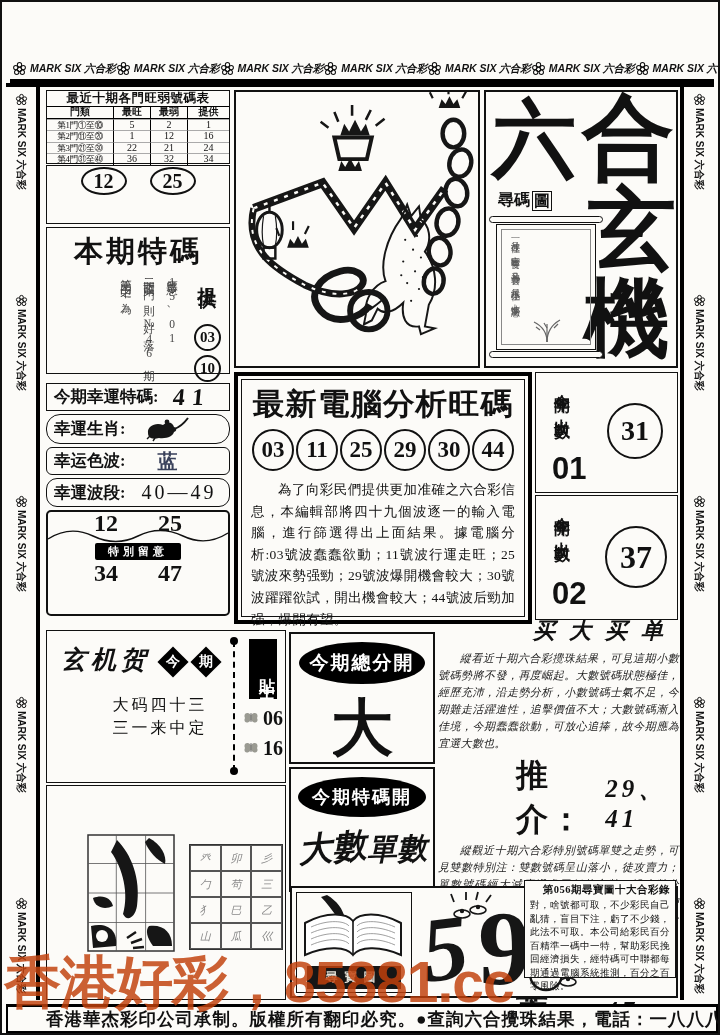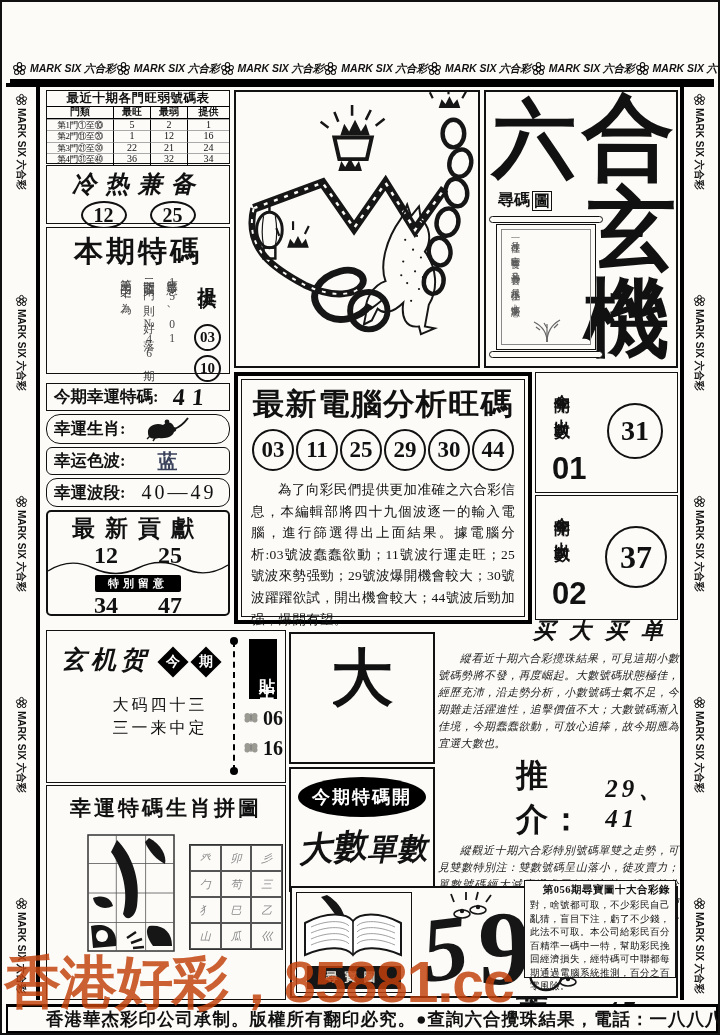--- a/index.html
+++ b/index.html
@@ -389,21 +389,20 @@
       <span class="c3">32</span>
       <span class="c4">34</span>
       <span class="rl">第5門㊶至㊾</span>
       <span class="c2">40</span>
       <span class="c3">45</span>
       <span class="c4">45</span>
     </div>
   </div>
 
   <div class="box" style="left:44px;top:163px;width:184px;height:59px;">
-    <div class="ch-title">冷热兼备</div>
     <div class="ch-nums">
       <span class="oval">12</span>
       <span class="oval">25</span>
     </div>
   </div>
 
   <div class="box" style="left:44px;top:225px;width:184px;height:147px;">
     <div class="sc-title">本期特碼</div>
     <div class="abs vtext" style="right:9px;top:44px;height:64px;font-size:19px;font-weight:800;letter-spacing:3px;">提供：</div>
     <div class="abs circle" style="right:8px;top:96px;width:27px;height:27px;font-size:15px;">03</div>
@@ -432,21 +431,20 @@
   <div class="lrow" style="top:445px;height:28px;border-radius:6px;">
     <span class="lbl">幸运色波:</span>
     <span style="font-size:20px;font-weight:600;color:#38405a;margin-left:32px;">蓝</span>
   </div>
   <div class="lrow" style="top:476px;height:29px;border-radius:11px;">
     <span class="lbl">幸運波段:</span>
     <span style="font-size:20px;letter-spacing:3px;margin-left:16px;">40—49</span>
   </div>
 
   <div class="box" style="left:44px;top:508px;width:184px;height:106px;border-width:2px;border-radius:5px;">
-    <div class="contrib-title">最新貢獻</div>
     <div class="contrib-nums">
       <span>12</span>
       <span>25</span>
     </div>
     <svg width="180" height="14" viewBox="0 0 180 14" style="margin-top:-8px;">
       <path d="M0,10 Q22,-4 45,7 T90,7 T135,7 T180,4" stroke="#111" stroke-width="1.4" fill="none"></path>
     </svg>
     <span class="chip">特別留意</span>
     <div class="contrib-nums" style="margin-top:0;">
       <span>34</span>
@@ -478,21 +476,20 @@
     <div class="abs tiprow" style="left:196px;top:106px;">
       <svg width="16" height="13" viewBox="0 0 16 13">
           <path d="M8,3 C4,-1 0,2 2,6 C0,10 4,13 8,8 C12,13 16,10 14,6 C16,2 12,-1 8,3 Z" fill="#9a9a92"></path>
           <path d="M8,1 L8,10" stroke="#777" stroke-width="1"></path>
         </svg>
       <span>16</span>
     </div>
   </div>
 
   <div class="box" style="left:44px;top:783px;width:240px;height:215px;">
-    <div class="pz-title">幸運特碼生肖拼圖</div>
     <svg class="abs" style="left:40px;top:48px;" width="88" height="118" viewBox="0 0 88 118">
       <rect x="1" y="1" width="86" height="116" fill="none" stroke="#333" stroke-width="1.5"></rect>
       <path d="M29.3,1 V117 M58.6,1 V117 M1,29.5 H87 M1,59 H87 M1,88.5 H87" stroke="#555" stroke-width=".8"></path>
       <path d="M30,6 C44,20 54,44 50,72 C48,84 40,88 36,80 C42,60 36,34 24,18 Z" fill="#161616"></path>
       <path d="M62,4 C74,10 80,22 78,30 C70,26 62,18 58,8 Z" fill="#161616"></path>
       <path d="M6,64 C16,60 24,64 26,72 C18,76 8,74 6,64 Z" fill="#161616"></path>
       <path d="M4,92 C20,88 31,96 29,112 L6,114 Z" fill="#161616"></path>
       <circle cx="15" cy="102" r="6" fill="#fcfbf8"></circle>
       <path d="M40,104 l9,-6 M44,109 l11,-4 M46,114 l11,-1" stroke="#161616" stroke-width="2.4" fill="none"></path>
       <path d="M62,92 C76,90 85,98 85,112 L66,112 C60,104 58,96 62,92 Z" fill="#161616"></path>
@@ -570,20 +567,21 @@
         <span class="circle">25</span>
         <span class="circle">29</span>
         <span class="circle">30</span>
         <span class="circle">44</span>
       </div>
       <div class="an-body">為了向彩民們提供更加准確之六合彩信息，本編輯部將四十九個波逐一的輸入電腦，進行篩選得出上面結果。據電腦分析:03號波蠢蠢欲動；11號波行運走旺；25號波來勢强勁；29號波爆開機會較大；30號波躍躍欲試，開出機會較大；44號波后勁加强，爆開有望。</div>
     </div>
   </div>
 
   <div class="box" style="left:287px;top:630px;width:146px;height:132px;border-width:2px;">
+    <div class="ellipse-lbl" style="width:126px;height:42px;font-size:19px;">今期總分開</div>
     <div class="bigchar" style="font-size:62px;margin-top:2px;">大</div>
   </div>
   <div class="box" style="left:287px;top:765px;width:146px;height:125px;border-width:2px;">
     <div class="ellipse-lbl" style="width:128px;height:40px;font-size:18px;">今期特碼開</div>
     <div style="display:flex;justify-content:space-around;align-items:baseline;margin-top:8px;padding:0 6px;">
       <span style="font-size:34px;font-weight:800;font-style:italic;transform:rotate(-5deg);display:inline-block;">大數</span>
       <span style="font-size:30px;font-weight:800;font-style:italic;transform:rotate(-2deg);display:inline-block;">單數</span>
     </div>
   </div>
 

